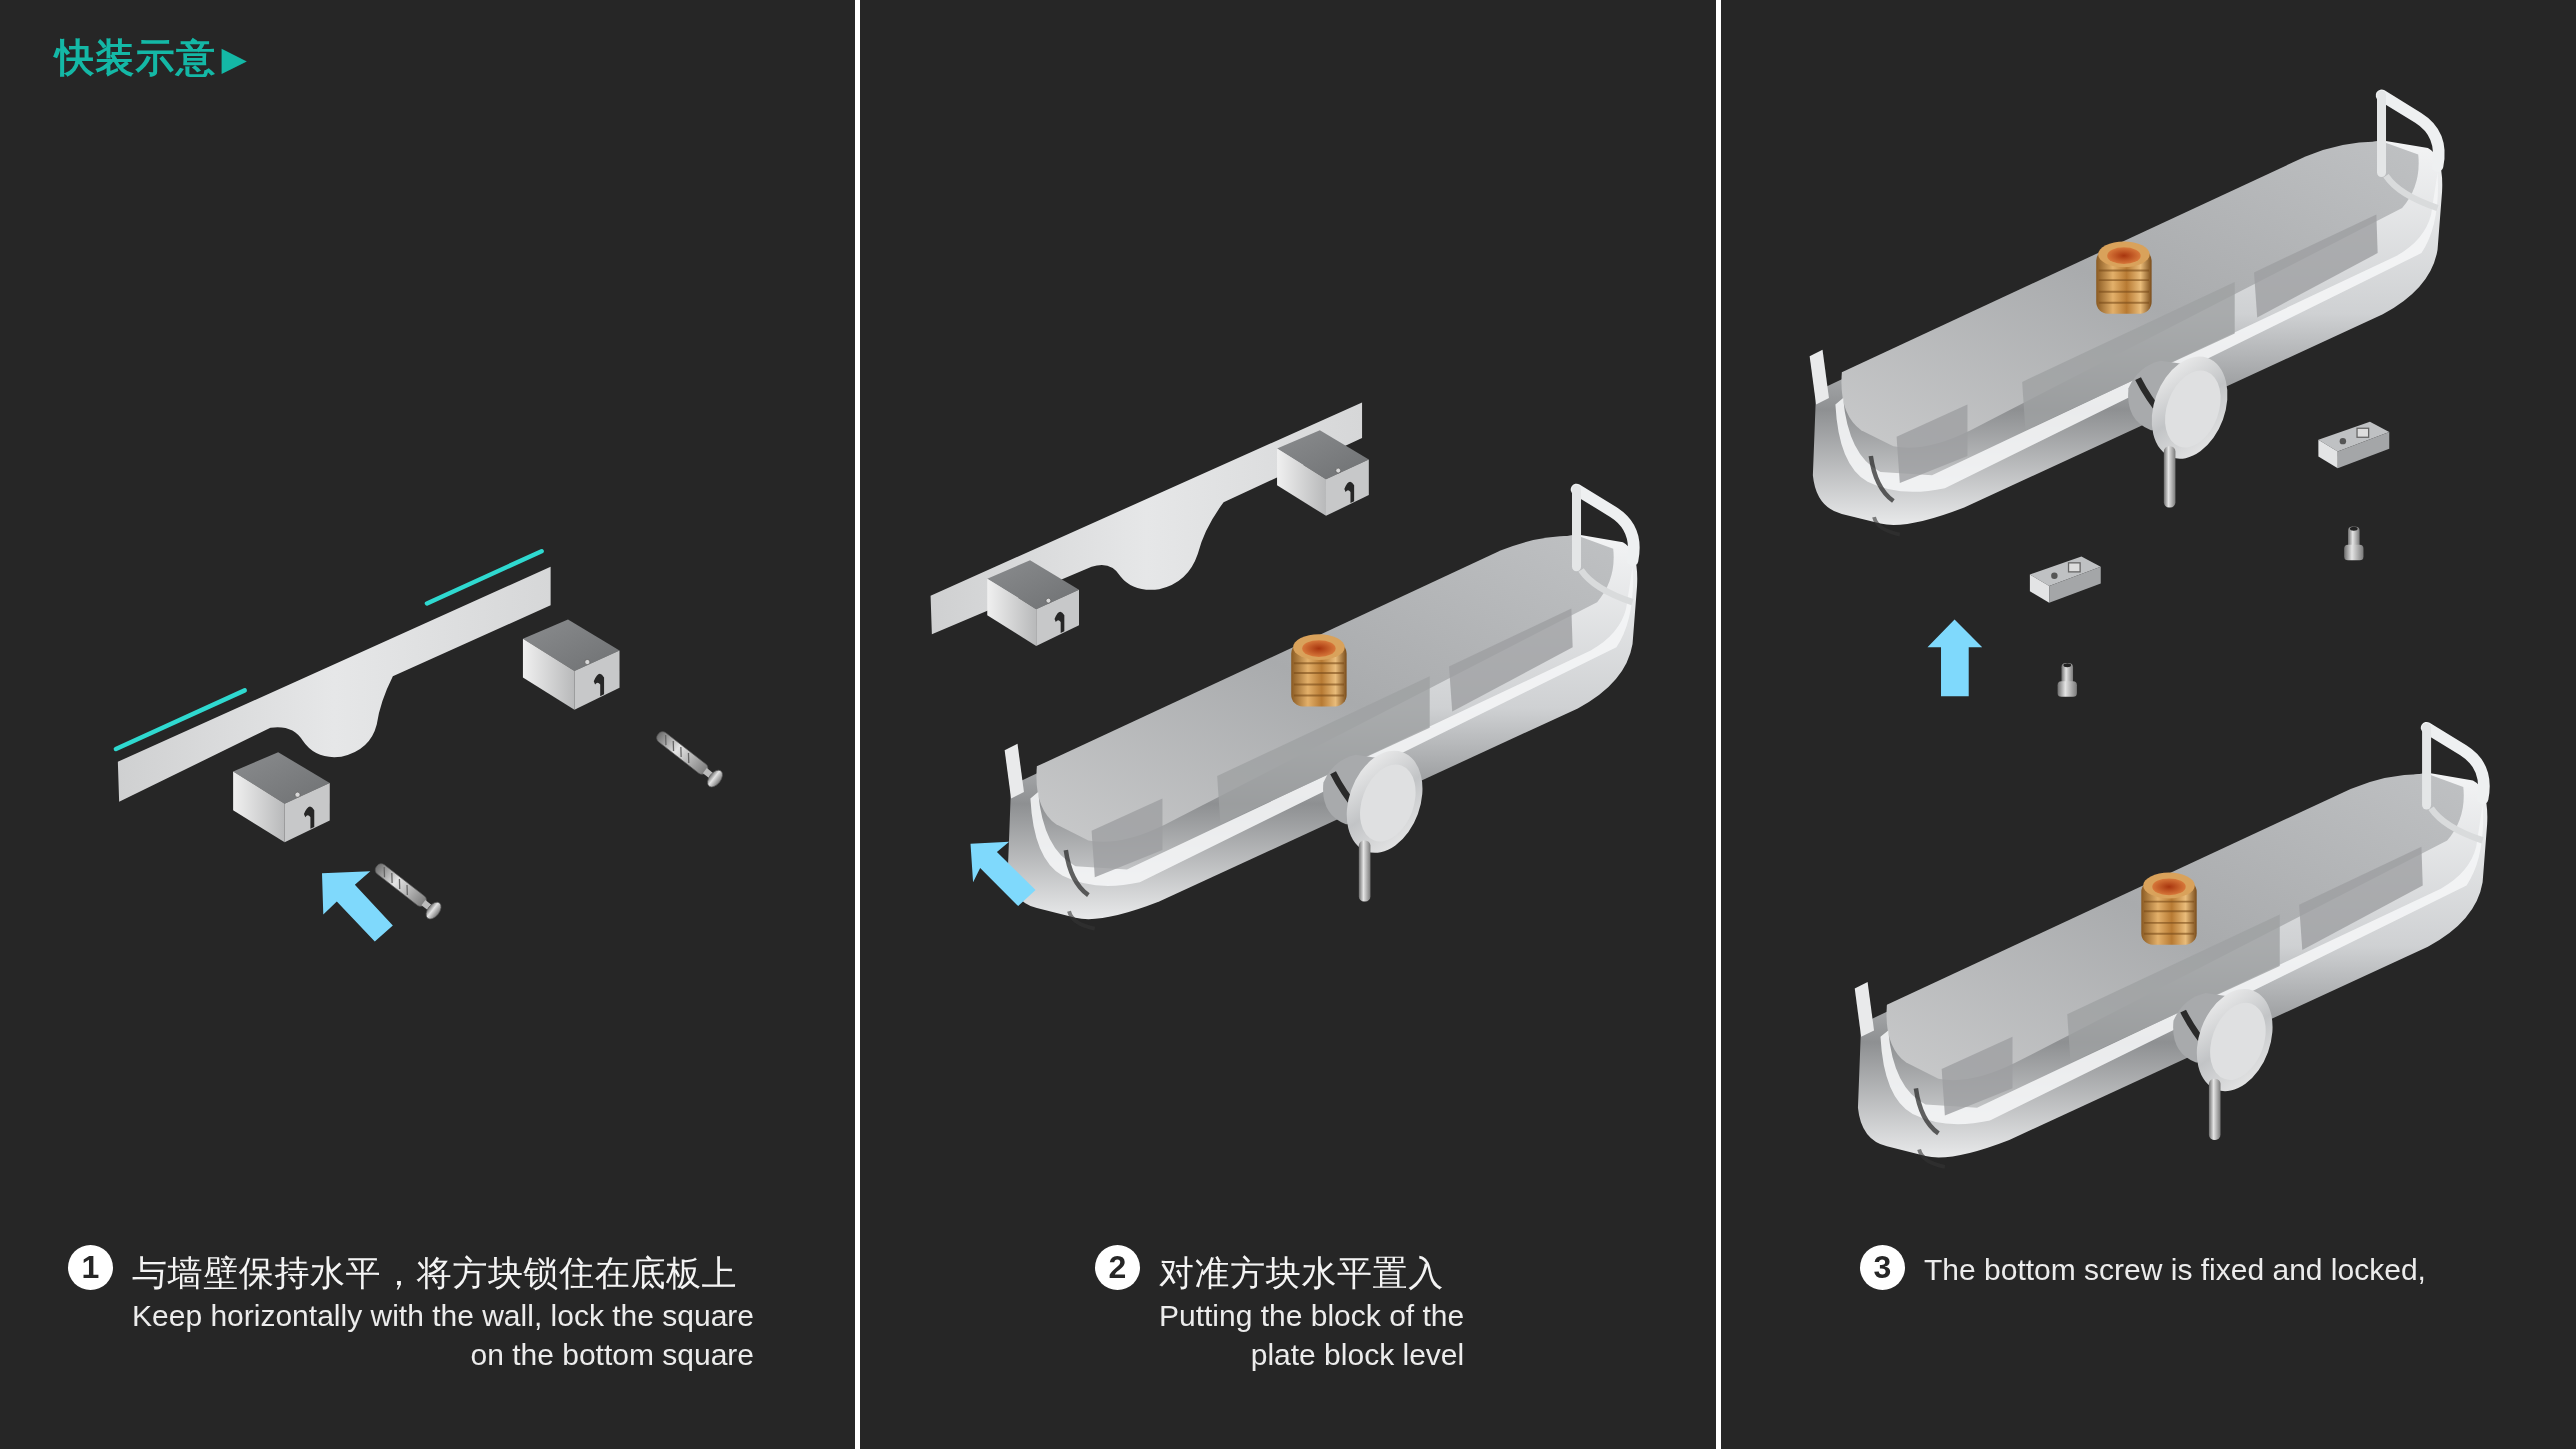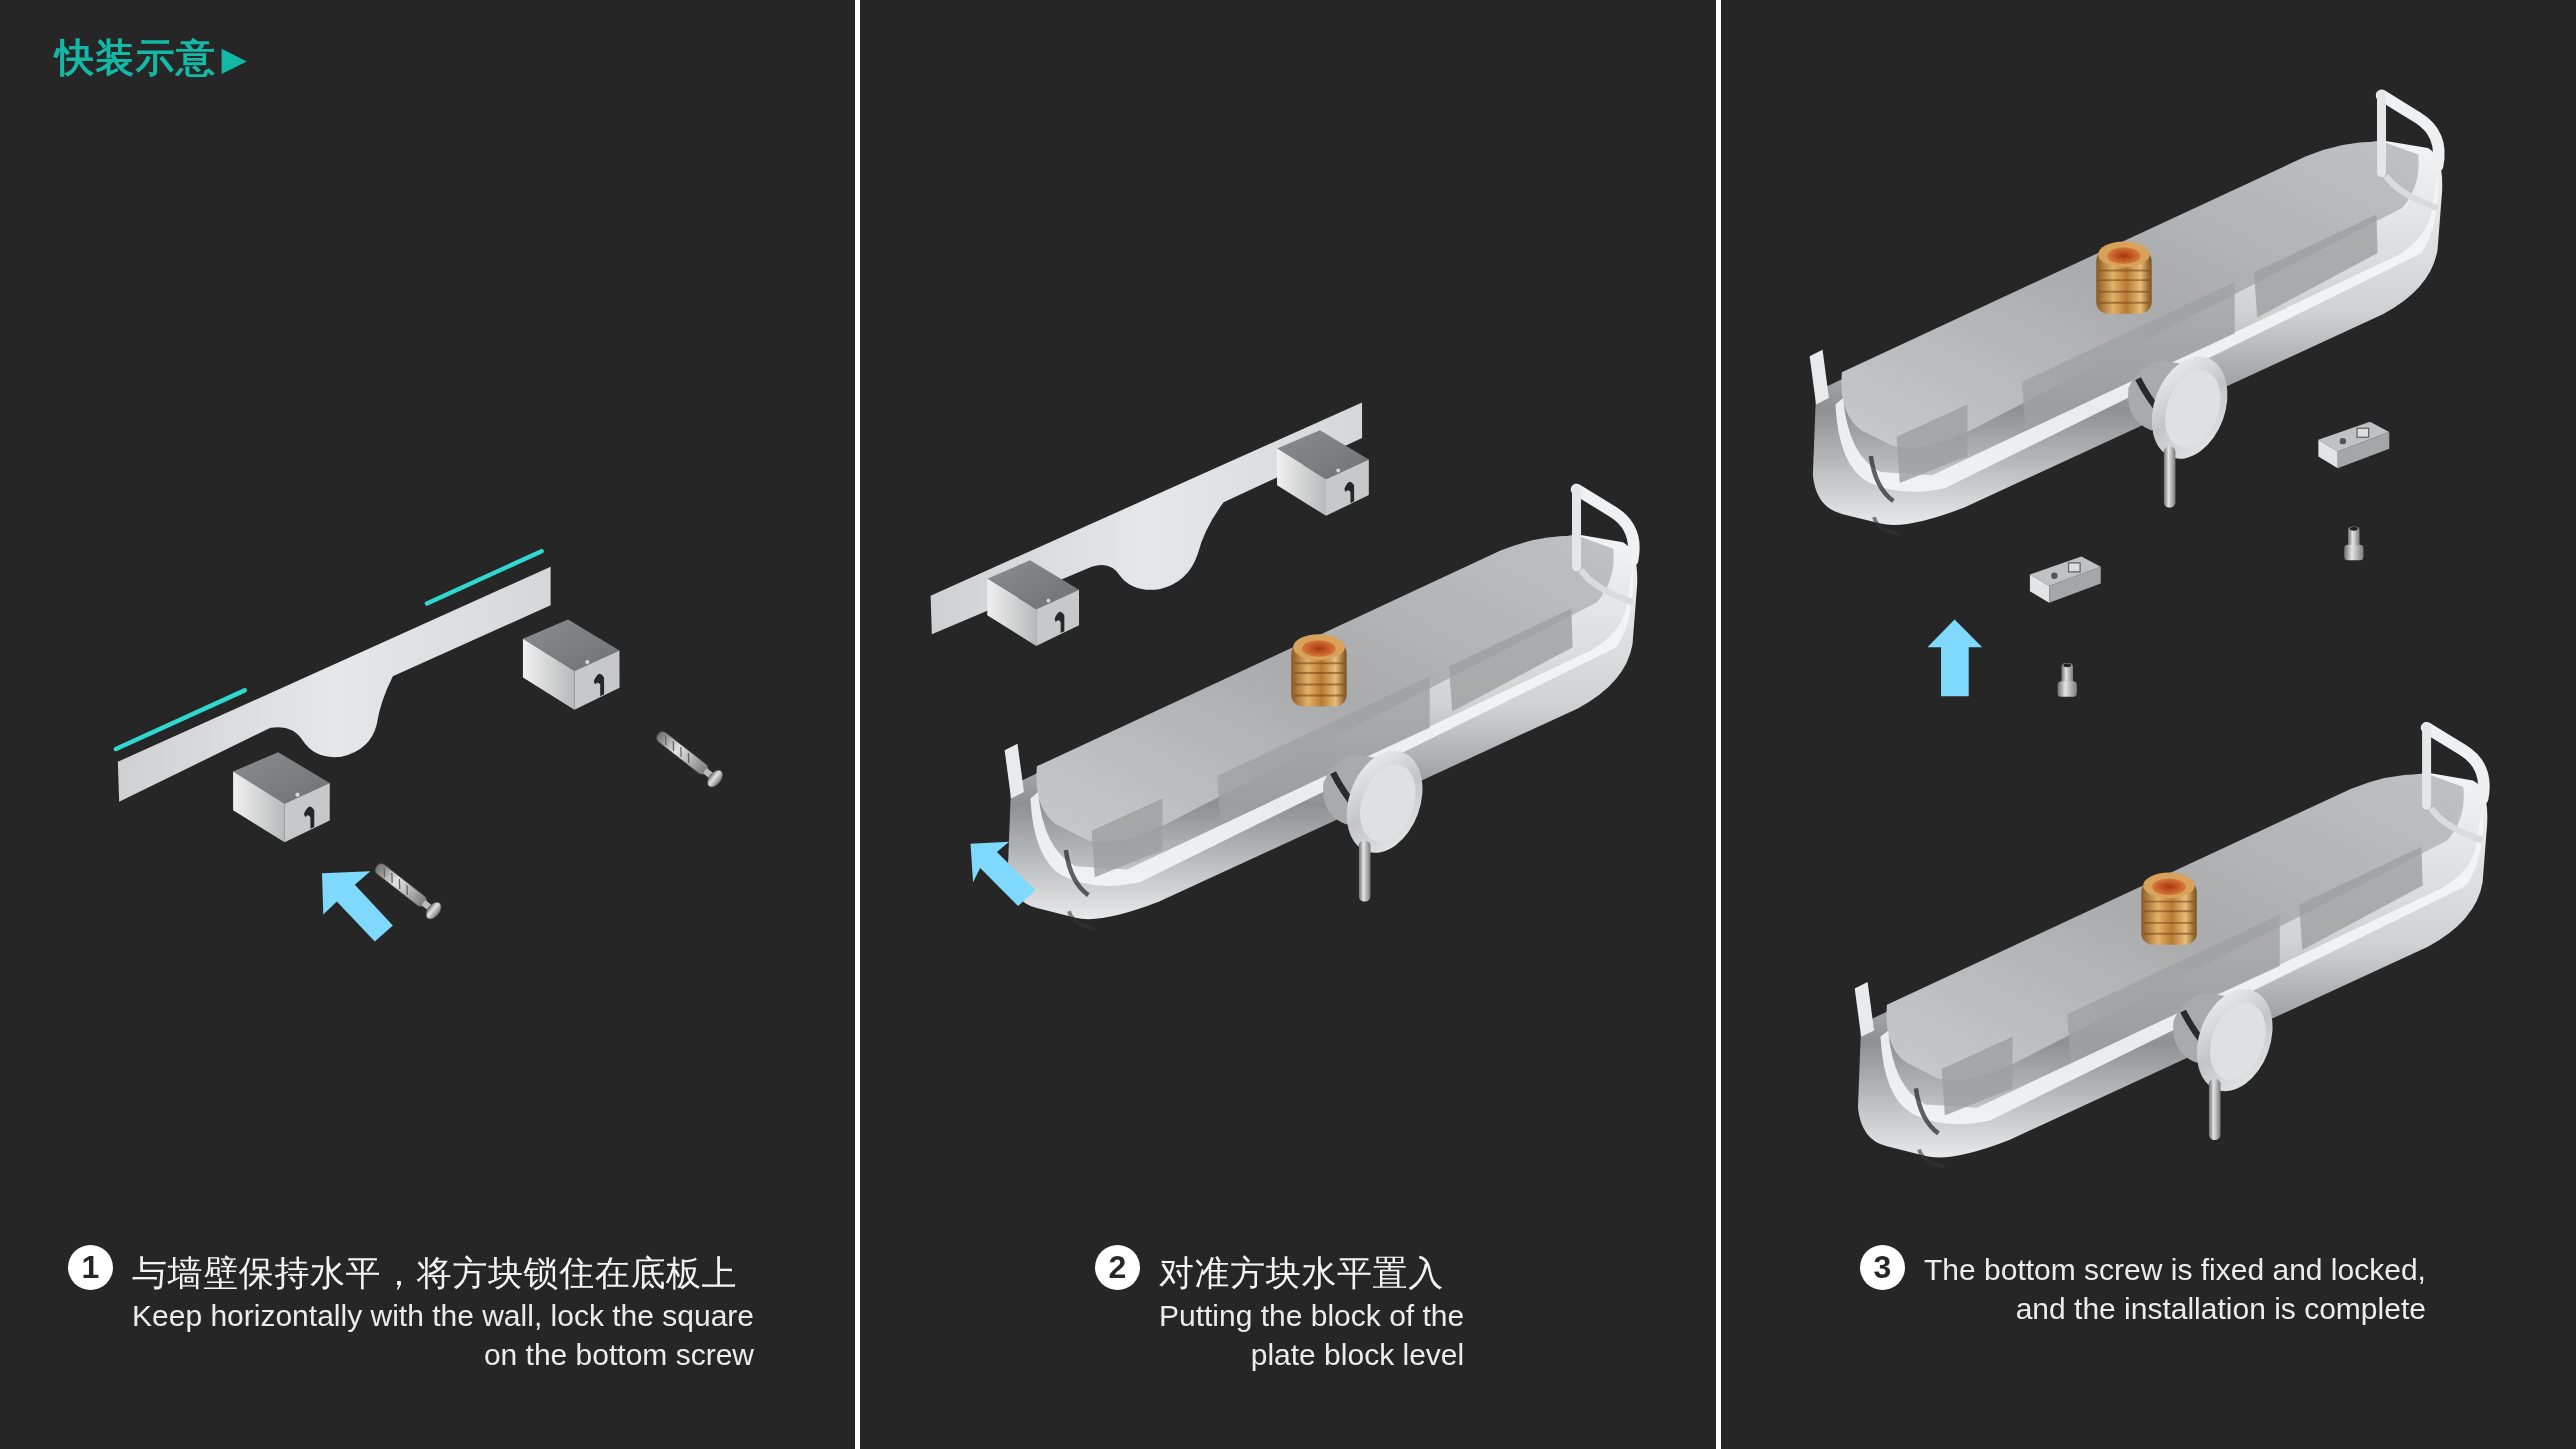--- a/index.html
+++ b/index.html
@@ -179,33 +179,32 @@
     <use href="#shelf" transform="translate(2870,1130)"></use>
     <use href="#brass" transform="translate(3325,1355)"></use>
   </g>
 </svg>
 
 <div class="caption" style="left:68px">
   <div class="badge">1</div>
   <div class="cap-text">
     <div class="cap-zh">与墙壁保持水平，将方块锁住在底板上</div>
     <div class="cap-en">Keep horizontally with the wall, lock the square</div>
-    <div class="cap-en">on the bottom screw</div>
+    <div class="cap-en">on the bottom square</div>
   </div>
 </div>
 
 <div class="caption" style="left:1095px">
   <div class="badge">2</div>
   <div class="cap-text">
     <div class="cap-zh">对准方块水平置入</div>
     <div class="cap-en">Putting the block of the</div>
     <div class="cap-en">plate block level</div>
   </div>
 </div>
 
 <div class="caption" style="left:1860px">
   <div class="badge">3</div>
   <div class="cap-text">
     <div class="cap-en">The bottom screw is fixed and locked,</div>
-    <div class="cap-en">and the installation is complete</div>
   </div>
 </div>
 
 
 </body></html>

